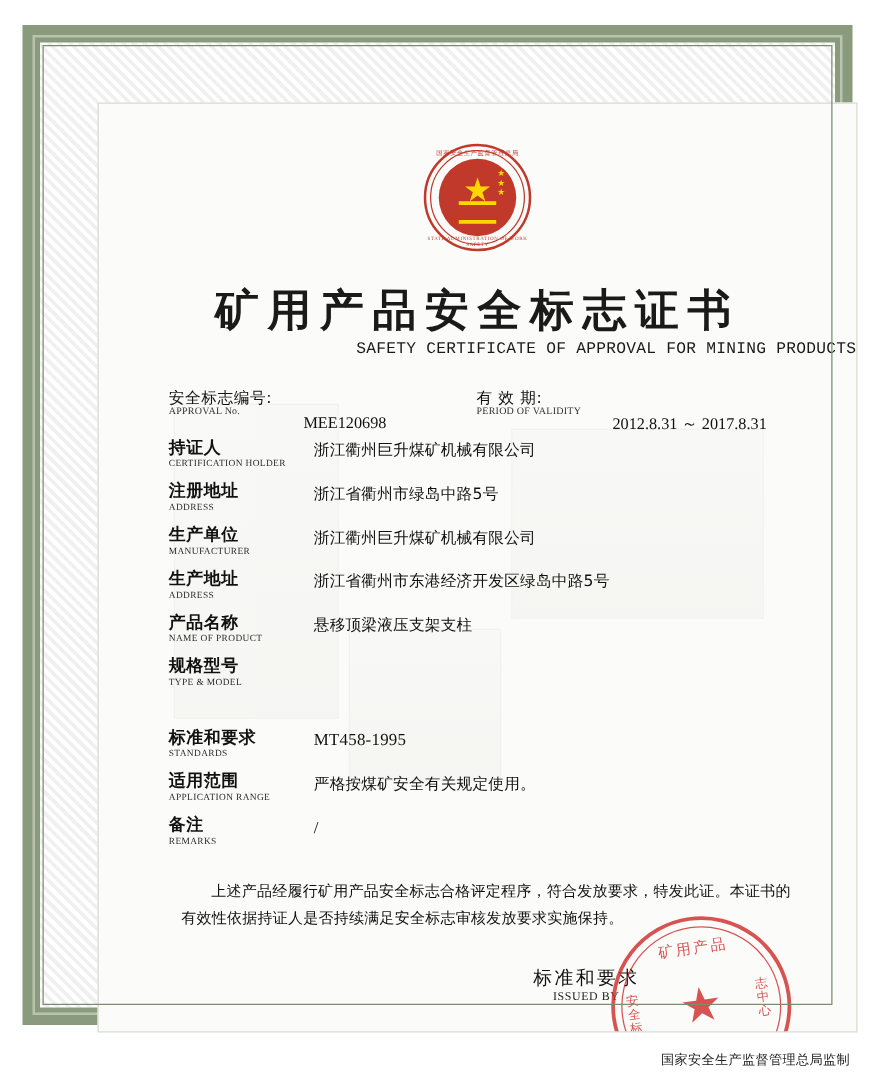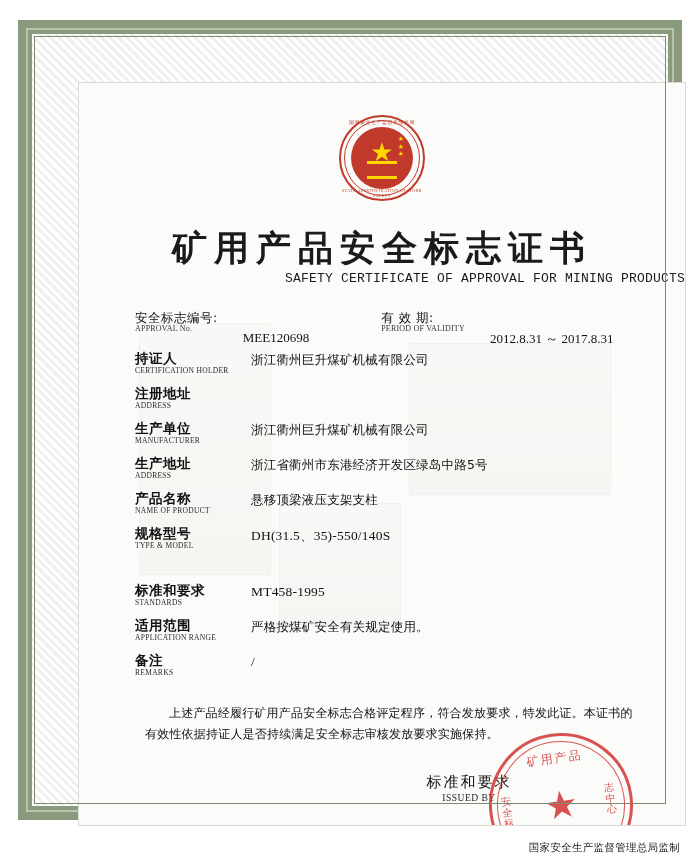--- a/index.html
+++ b/index.html
@@ -424,20 +424,21 @@
             <span class="label-en">CERTIFICATION HOLDER</span>
           </div>
           <div class="field-value">浙江衢州巨升煤矿机械有限公司</div>
         </div>
 
         <div class="field-row">
           <div class="field-label">
             <span class="label-cn spread">注册地址</span>
             <span class="label-en">ADDRESS</span>
           </div>
+          <div class="field-value">浙江省衢州市绿岛中路5号</div>
         </div>
 
         <div class="field-row">
           <div class="field-label">
             <span class="label-cn spread">生产单位</span>
             <span class="label-en">MANUFACTURER</span>
           </div>
           <div class="field-value">浙江衢州巨升煤矿机械有限公司</div>
         </div>
 
@@ -455,21 +456,20 @@
             <span class="label-en">NAME OF PRODUCT</span>
           </div>
           <div class="field-value">悬移顶梁液压支架支柱</div>
         </div>
 
         <div class="field-row">
           <div class="field-label">
             <span class="label-cn spread">规格型号</span>
             <span class="label-en">TYPE &amp; MODEL</span>
           </div>
-          <div class="field-value latin">DH(31.5、35)-550/140S</div>
         </div>
 
         <div class="gap-block"></div>
 
         <div class="field-row">
           <div class="field-label">
             <span class="label-cn spread">标准和要求</span>
             <span class="label-en">STANDARDS</span>
           </div>
           <div class="field-value latin">MT458-1995</div>

